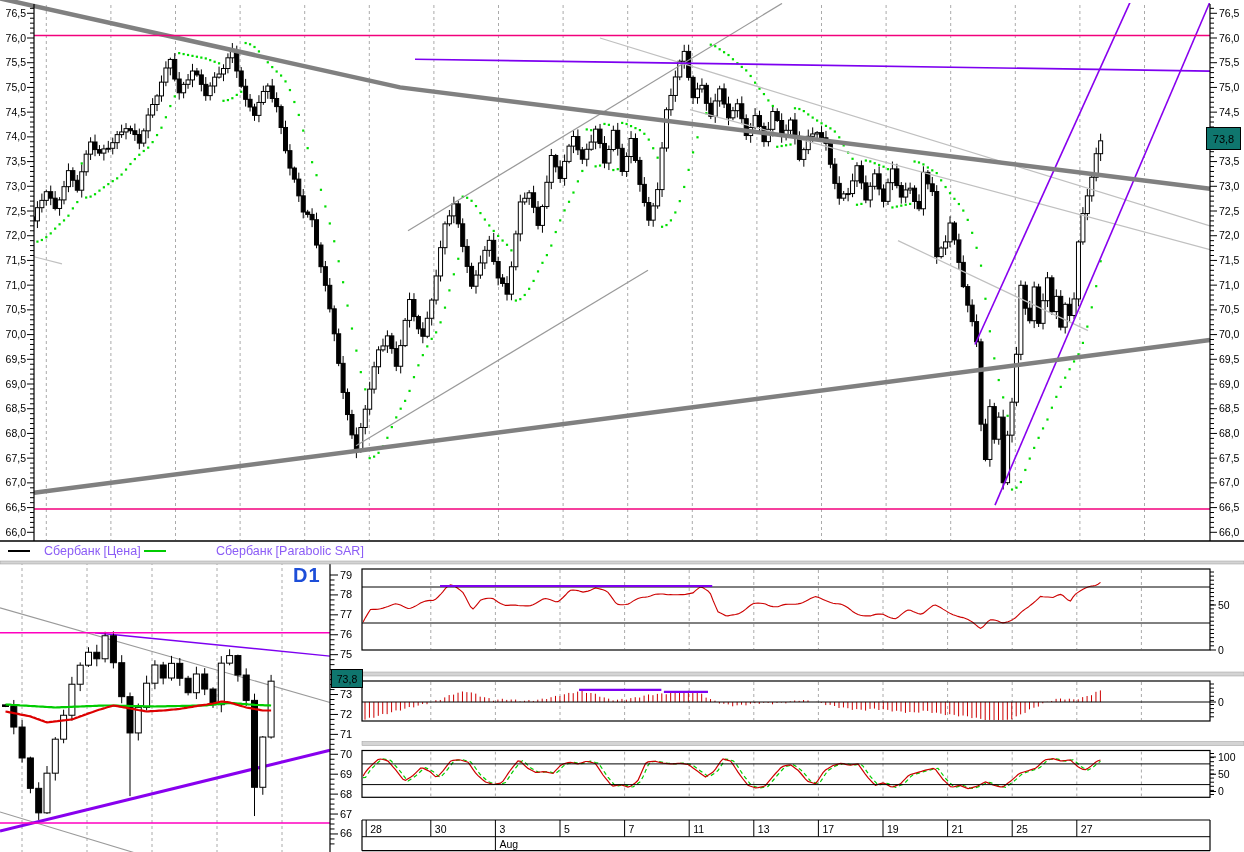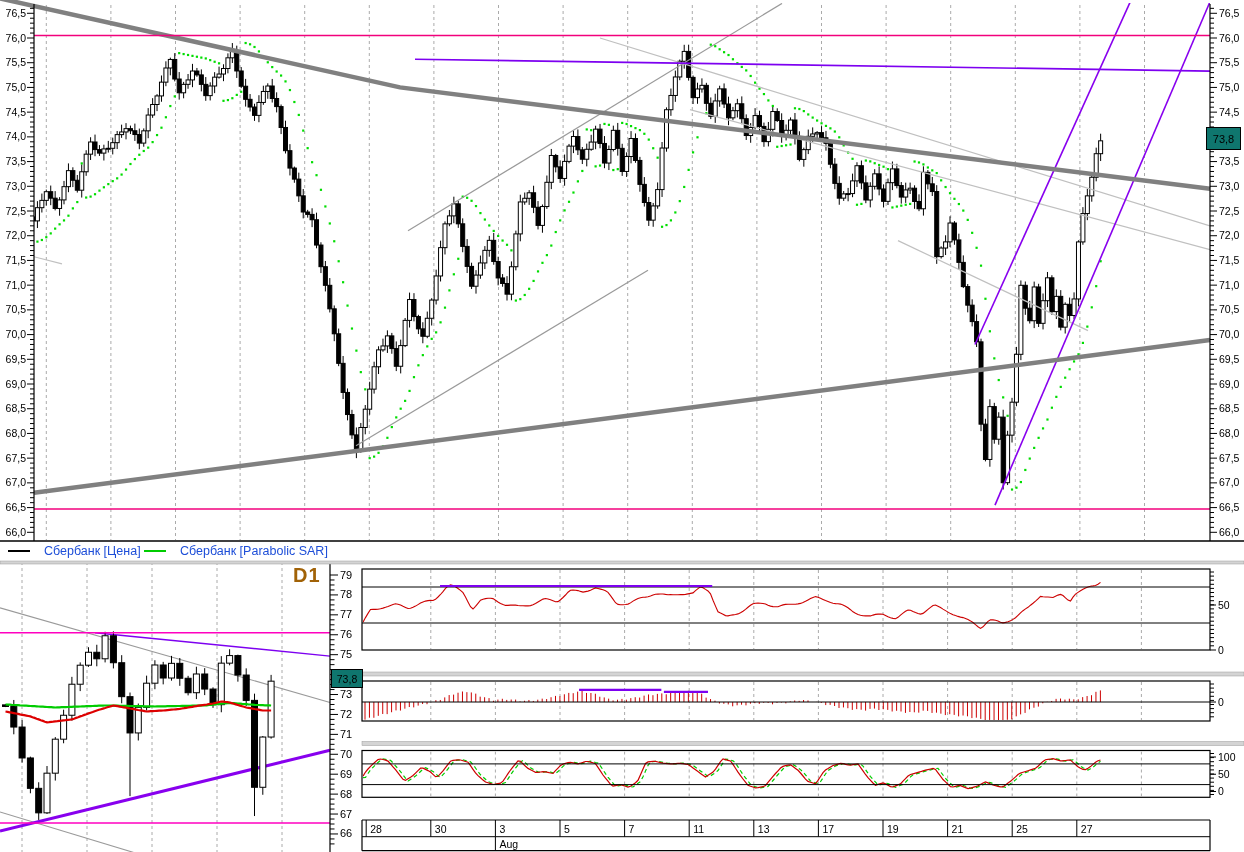--- a/index.html
+++ b/index.html
@@ -1,26 +1,26 @@
 <!DOCTYPE html>
 <html><head>
 <meta charset="utf-8">
 <style>
   html,body{margin:0;padding:0;background:#fff;}
   #stage{position:relative;width:1244px;height:852px;background:#ffffff;overflow:hidden;
          font-family:"Liberation Sans",sans-serif;text-align:center;}
   #chart-svg{position:absolute;left:0;top:0;}
   svg text{font-family:"Liberation Sans",sans-serif;}
   .legend{position:absolute;left:0;top:542px;width:1244px;height:16px;display:flex;align-items:center;
-          font-size:12.5px;color:#1d4ed8;}
+          font-size:12.5px;color:#8b5cf6;}
   .legend-item{display:flex;align-items:center;position:absolute;top:0;height:18px;}
   .swatch{display:inline-block;width:22px;height:2px;margin-right:14px;}
   .price-box{position:absolute;border:1.4px solid #000;background:#0f766e;color:#000;
              display:flex;align-items:center;justify-content:center;font-size:11px;}
-  .tf-label{position:absolute;left:293px;top:564px;font-size:20px;font-weight:bold;color:#a16207;
+  .tf-label{position:absolute;left:293px;top:564px;font-size:20px;font-weight:bold;color:#1d4ed8;
             letter-spacing:1px;}
 </style>
 </head>
 <body>
 
 <div id="stage">
   <svg id="chart-svg" width="1244" height="852">
       <defs>
         <clipPath id="mainClip">
           <rect x="34" y="3" width="1176" height="538"></rect>
@@ -1539,21 +1539,21 @@
         <line x1="495.4" y1="836.7" x2="495.4" y2="850.7" stroke="#000" stroke-width="1"></line>
         <text x="499.4" y="847.5" fill="#000" font-size="10.5" text-anchor="start" font-weight="normal">Aug</text>
       </g>
     </svg>
 
   <div class="legend">
     <div class="legend-item" style="left:8px;">
       <span class="swatch" style="background:#000;"></span>
       <span>Сбербанк [Цена]</span>
     </div>
-    <div class="legend-item" style="left:144px;">
+    <div class="legend-item" style="left:144px;gap:36px;">
       <span class="swatch" style="background:#00cc00;"></span>
       <span>Сбербанк [Parabolic SAR]</span>
     </div>
   </div>
 
   <div class="tf-label">D1</div>
 
   <div class="price-box" style="left:1206px;top:127px;width:33px;height:21px;">73,8</div>
   <div class="price-box" style="left:331px;top:669px;width:30px;height:17px;font-size:10.5px;border-width:1.2px;">73,8</div>
 </div>

